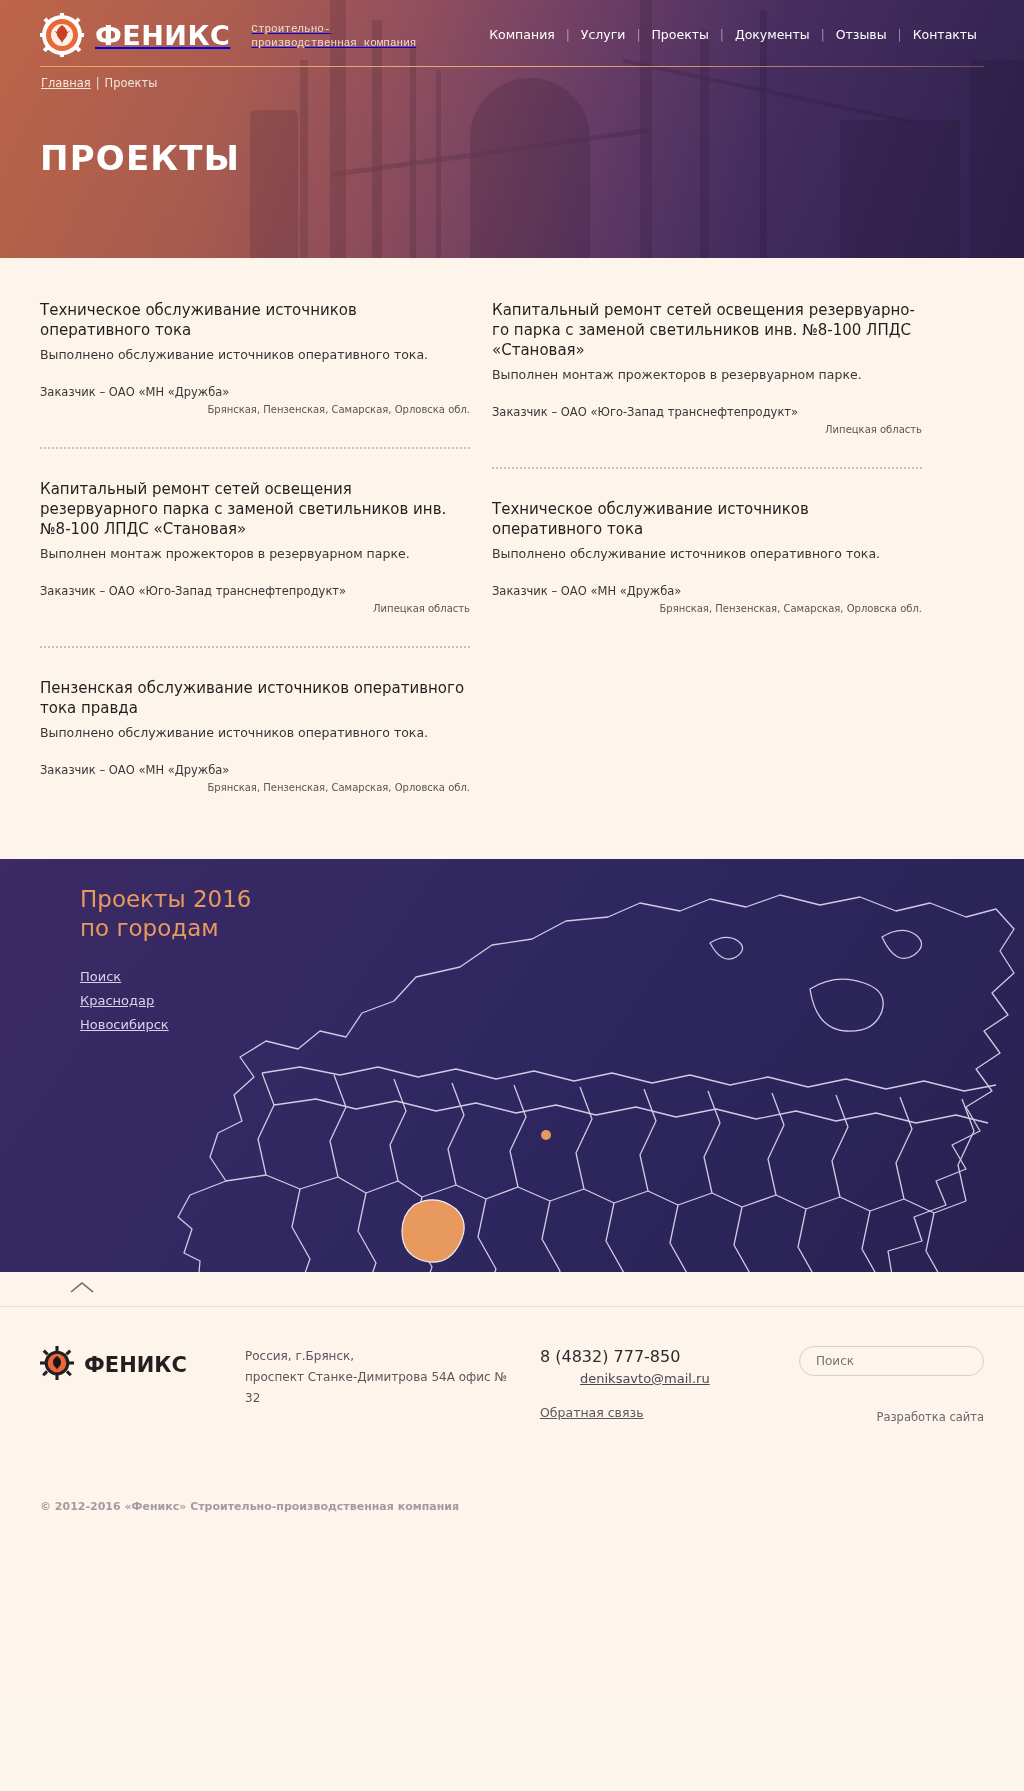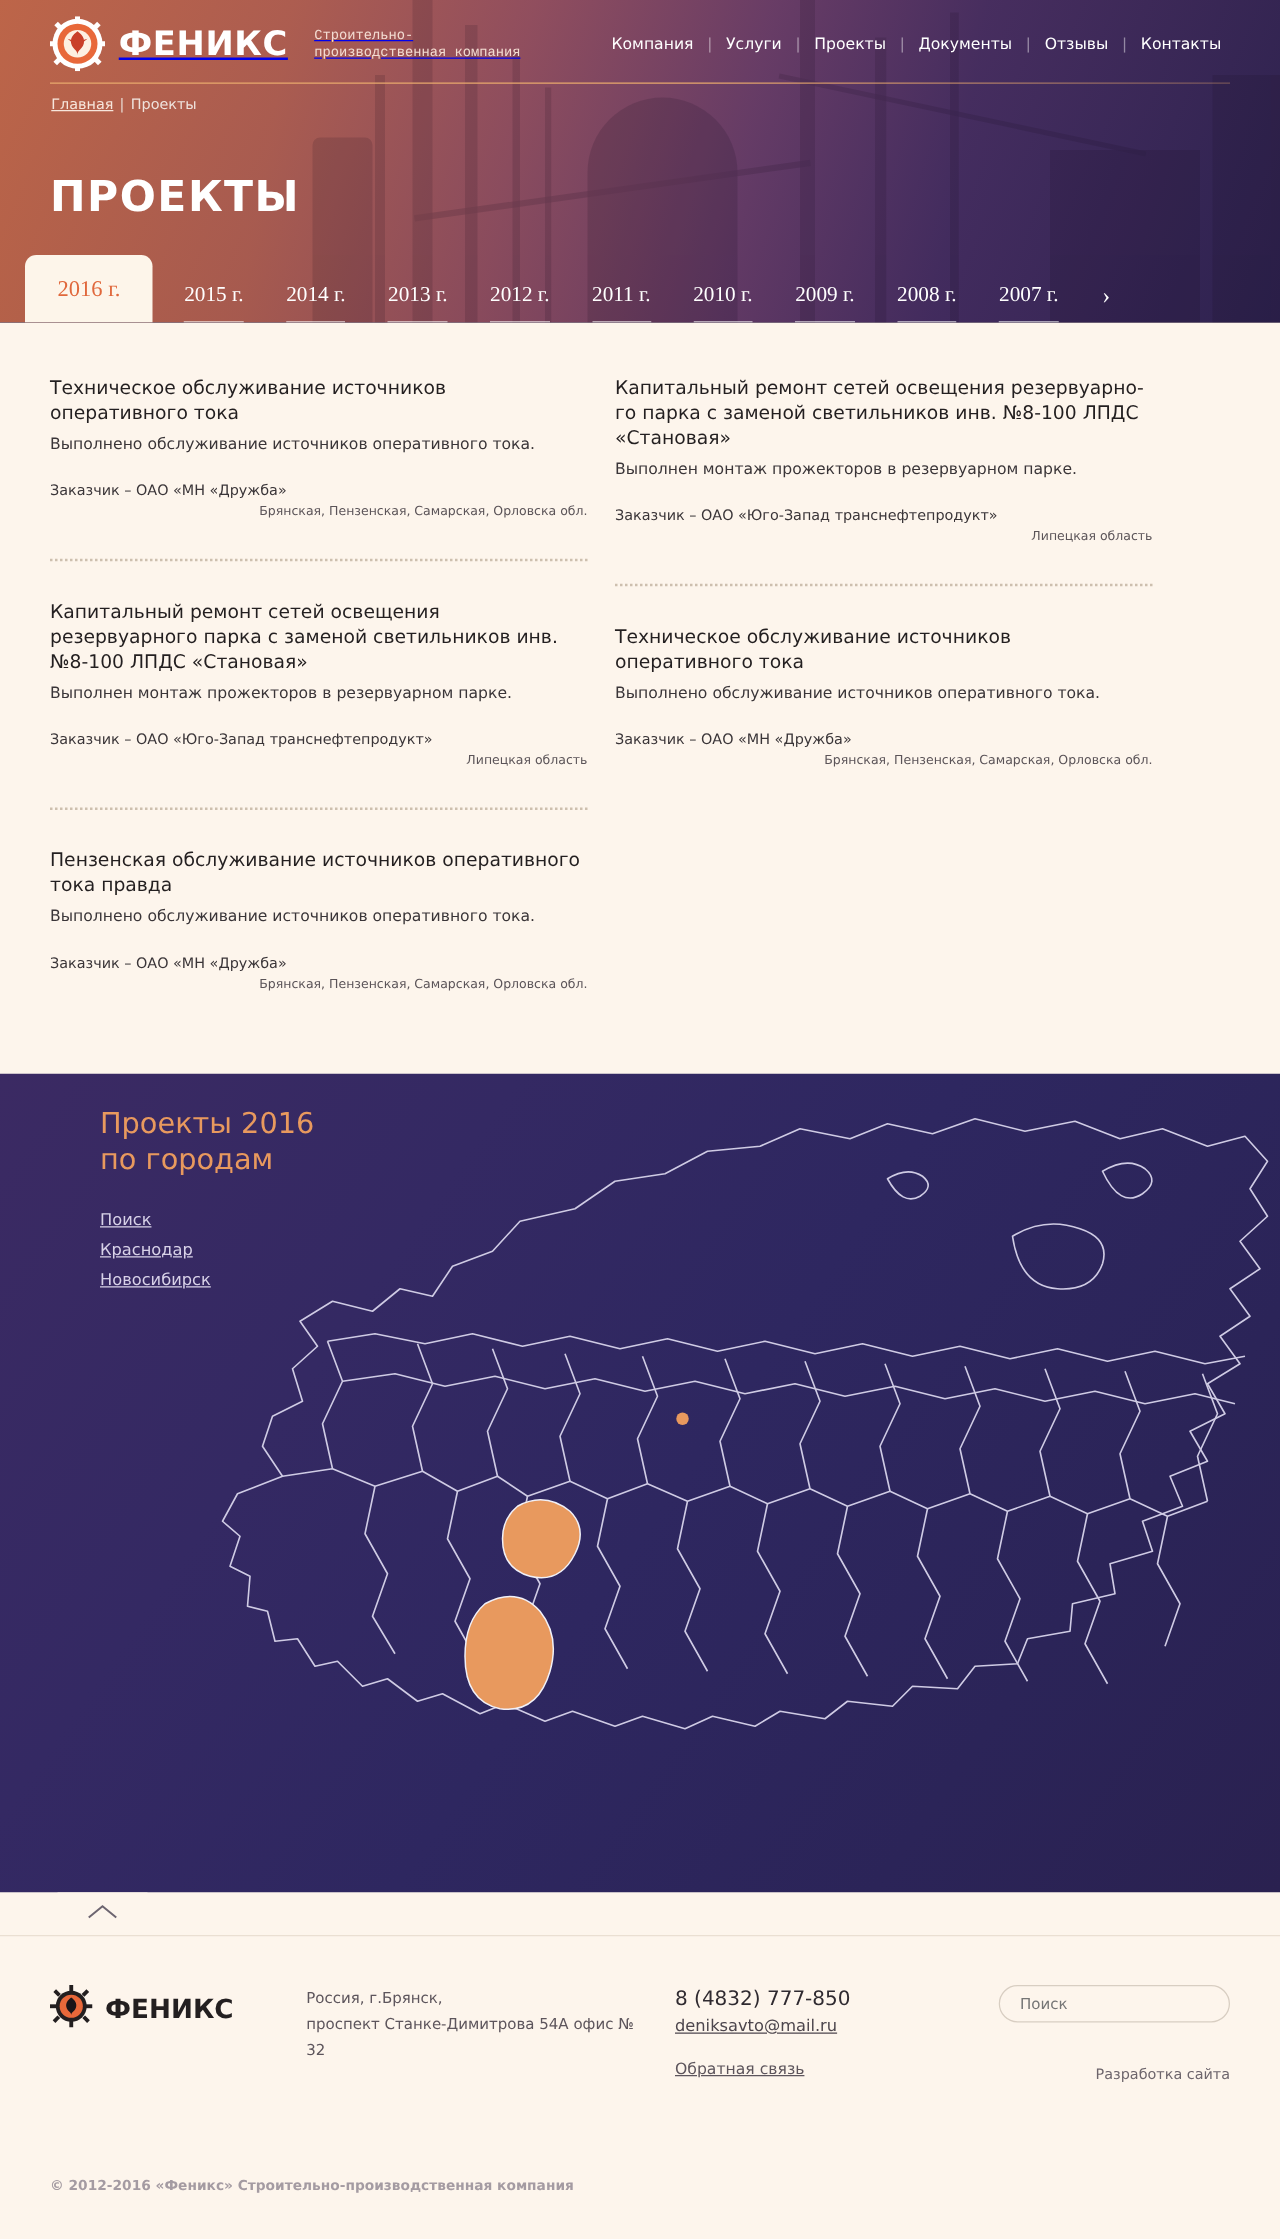--- a/index.html
+++ b/index.html
@@ -169,21 +169,21 @@
   }
   .dotted{
     border:0; border-top:2px dotted #cdbfae;
     margin:28px 0 30px 0;
     height:0;
   }
 
   
   .mapblock{
     position:relative;
-    height:655px;
+    height:413px;
     background:linear-gradient(125deg,#3b2a63 0%,#342963 28%,#2e2760 52%,#2b2458 78%,#2a2150 100%);
     overflow:hidden;
   }
   .map-title{
     position:absolute; left:80px; top:26px;
     color:#e8995e; font-size:23px; line-height:29px;
     font-family:"DejaVu Sans", sans-serif; font-weight:400;
   }
   .city-list{
     position:absolute; left:80px; top:110px;
@@ -229,21 +229,21 @@
   .foot-addr{
     margin-left:30px; width:265px;
     font-size:12px; line-height:21px; color:#5d555c;
     font-family:"DejaVu Sans", sans-serif;
   }
   .foot-contact{
     margin-left:30px; width:200px;
     font-family:"DejaVu Sans", sans-serif;
   }
   .foot-phone{ font-size:16px; color:#2f2a30; line-height:22px; }
-  .foot-mail{ font-size:13px; color:#4d464d; display:inline-block; margin-top:2px; }
+  .foot-mail{ font-size:13px; color:#4d464d; display:inline-block; margin-top:2px;margin-left:40px; }
   .foot-fb{ font-size:12.5px; color:#5d555c; text-decoration:underline; display:inline-block; margin-top:18px; }
   .foot-right{ margin-left:auto; width:200px; text-align:right;text-decoration:underline; }
   .search-box{
     width:185px; height:30px; border:1px solid #d8cec2; border-radius:15px;
     background:#fdf5ec; padding:0 16px;
     font-size:12px; color:#857c84; outline:none;
     font-family:"DejaVu Sans", sans-serif;
   }
   .dev-link{
     display:inline-block; margin-top:34px;
@@ -321,33 +321,20 @@
     </nav>
 
     <div class="hero-rule"></div>
 
     <div class="breadcrumb">
       <a href="#">Главная</a><span class="bsep">|</span><span>Проекты</span>
     </div>
 
     <h1 class="page-title">ПРОЕКТЫ</h1>
 
-    <div class="tabs">
-      <a href="#" class="tab active">2016 г.</a>
-      <a href="#" class="tab">2015 г.</a>
-      <a href="#" class="tab">2014 г.</a>
-      <a href="#" class="tab">2013 г.</a>
-      <a href="#" class="tab">2012 г.</a>
-      <a href="#" class="tab">2011 г.</a>
-      <a href="#" class="tab">2010 г.</a>
-      <a href="#" class="tab">2009 г.</a>
-      <a href="#" class="tab">2008 г.</a>
-      <a href="#" class="tab">2007 г.</a>
-      <a href="#" class="tab-arrow">›</a>
-    </div>
 
   </div>
 </div>
 
 <section class="projects">
 
   <div class="col">
 
     <article class="proj">
       <h3>Техническое обслуживание источников оперативного тока</h3>

